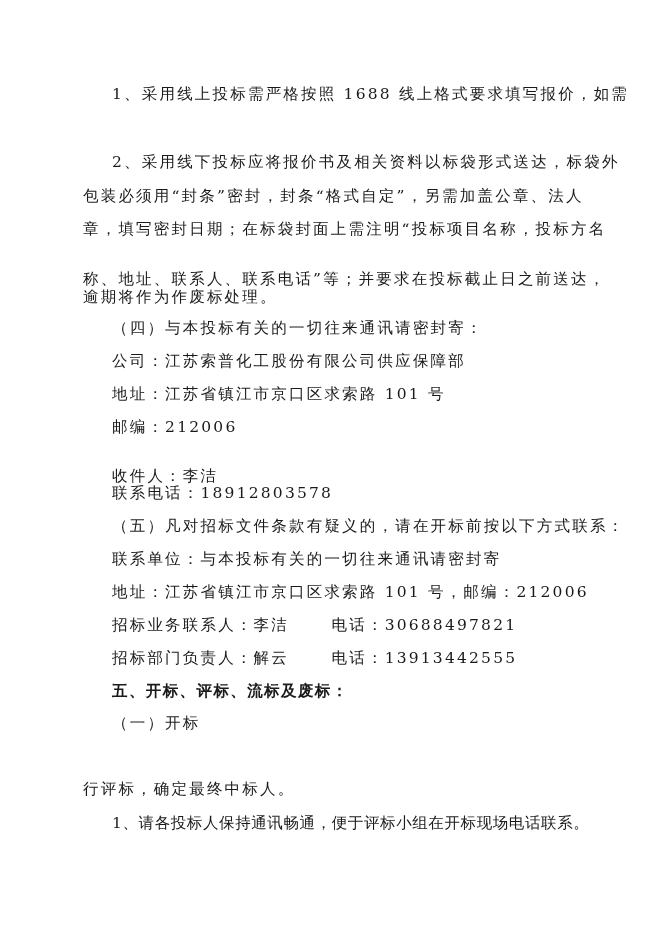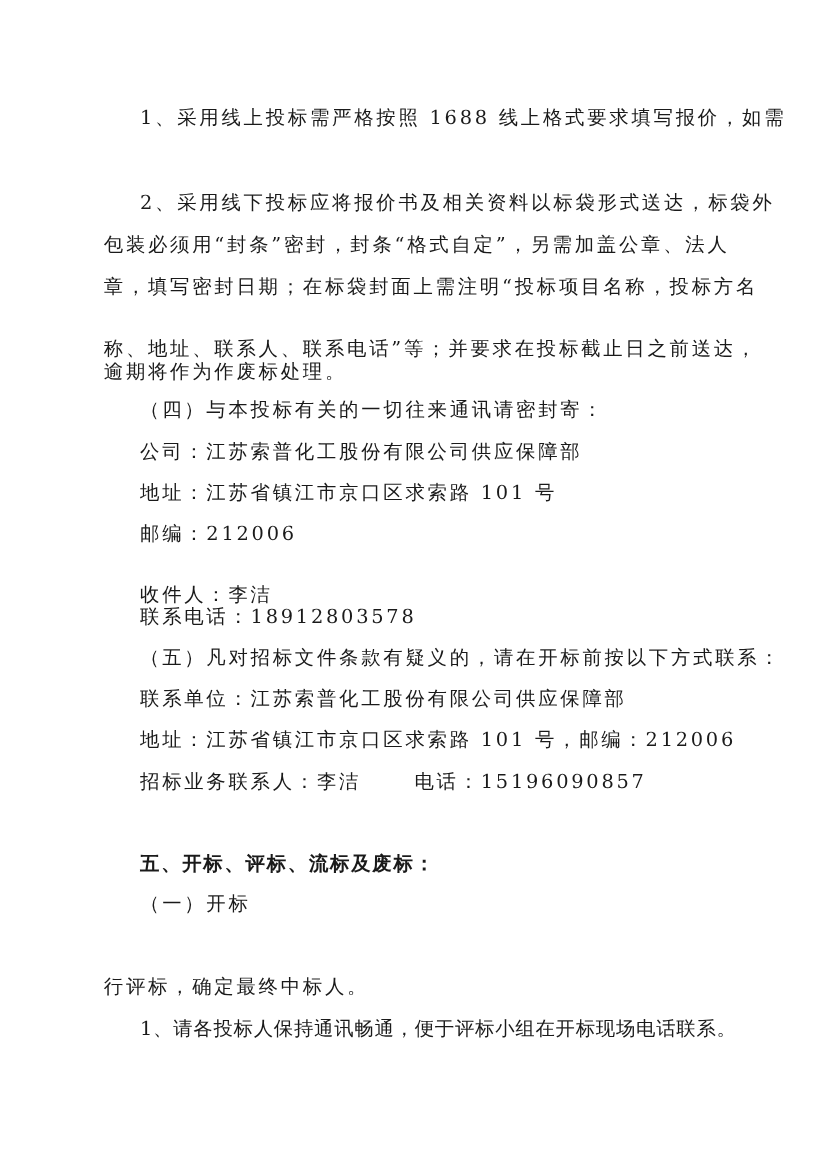--- a/index.html
+++ b/index.html
@@ -22,20 +22,21 @@
   <div class="line" style="top:219px">章，填写密封日期；在标袋封面上需注明“投标项目名称，投标方名</div>
   <div class="line" style="top:269px">称、地址、联系人、联系电话”等；并要求在投标截止日之前送达，</div>
   <div class="line" style="top:287px">逾期将作为作废标处理。</div>
   <div class="line indent" style="top:318px">（四）与本投标有关的一切往来通讯请密封寄：</div>
   <div class="line indent" style="top:351px">公司：江苏索普化工股份有限公司供应保障部</div>
   <div class="line indent" style="top:384px">地址：江苏省镇江市京口区求索路 101 号</div>
   <div class="line indent" style="top:417px">邮编：212006</div>
   <div class="line indent" style="top:466px">收件人：李洁</div>
   <div class="line indent" style="top:483px">联系电话：18912803578</div>
   <div class="line indent" style="top:516px">（五）凡对招标文件条款有疑义的，请在开标前按以下方式联系：</div>
-  <div class="line indent" style="top:549px">联系单位：江苏索普化工股份有限公司供应保障部</div>
+  <div class="line indent" style="top:549px">联系单位：与本投标有关的一切往来通讯请密封寄</div>
   <div class="line indent" style="top:582px">地址：江苏省镇江市京口区求索路 101 号，邮编：212006</div>
-  <div class="line indent" style="top:615px">招标业务联系人：李洁　　 电话：15196090857</div>
+  <div class="line indent" style="top:615px">招标业务联系人：李洁　　 电话：30688497821</div>
+  <div class="line indent" style="top:648px">招标部门负责人：解云　　 电话：13913442555</div>
   <div class="line indent bold" style="top:681px">五、开标、评标、流标及废标：</div>
   <div class="line indent" style="top:713px">（一）开标</div>
   <div class="line" style="top:779px">行评标，确定最终中标人。</div>
   <div class="line indent tight" style="top:813px">1、请各投标人保持通讯畅通，便于评标小组在开标现场电话联系。</div>
 </div>
 
 </body></html>

